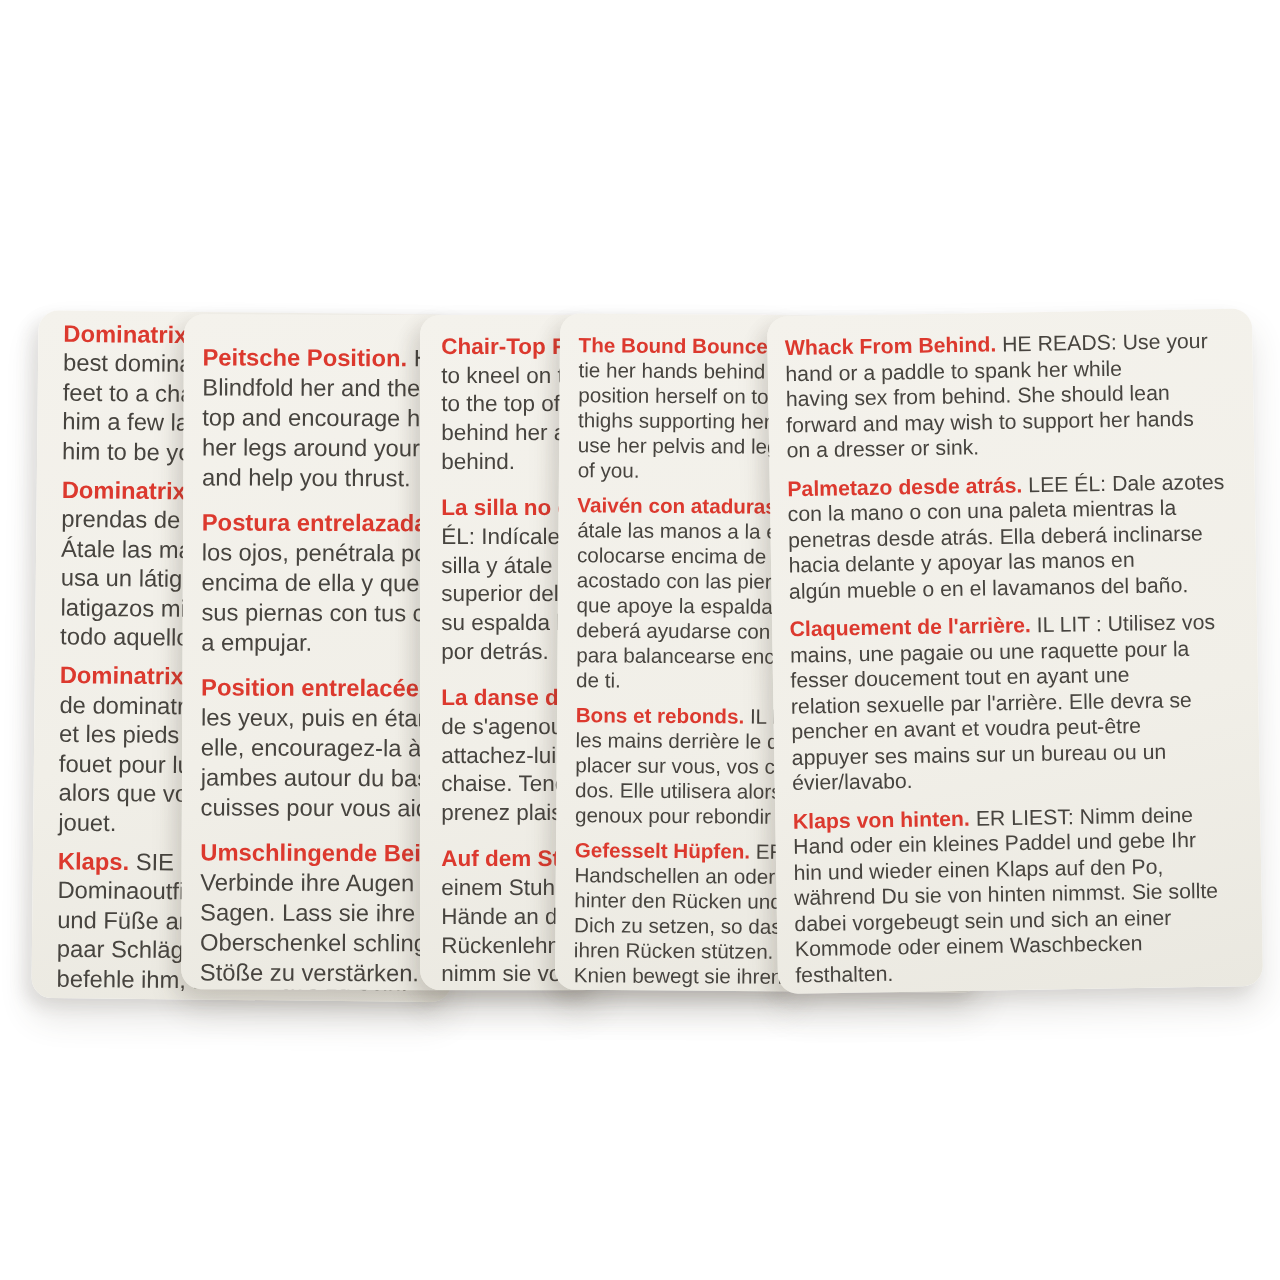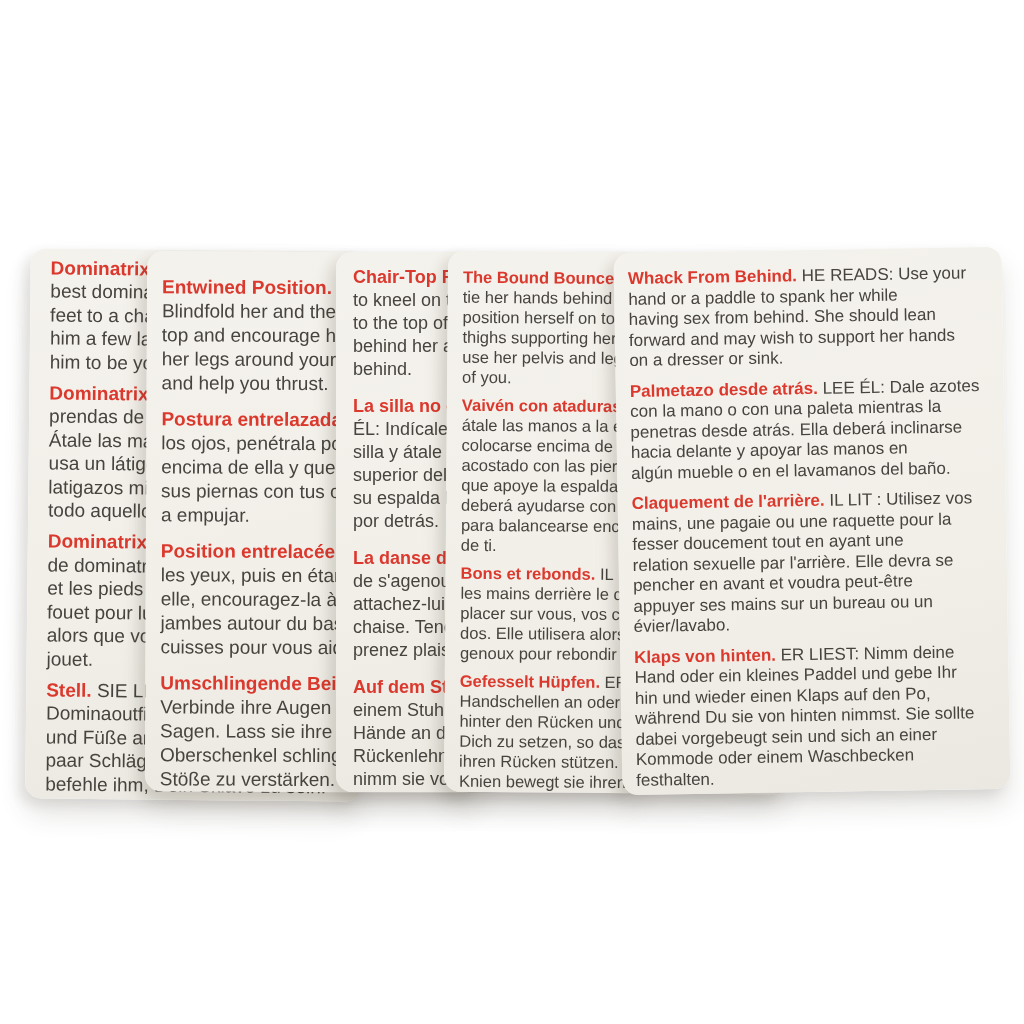--- a/index.html
+++ b/index.html
@@ -92,30 +92,30 @@
       </div>
       <div class="block">
         <div class="line"><span class="hdr">Dominatrix.</span><span> ELLE LIT : Mettez votre tenue</span></div>
         <div class="line">de dominatrice, attachez ses mains</div>
         <div class="line">et les pieds à une chaise, sortez le</div>
         <div class="line">fouet pour lui donner quelques coups</div>
         <div class="line">alors que vous lui ordonnez d'être votre</div>
         <div class="line">jouet.</div>
       </div>
       <div class="block">
-        <div class="line"><span class="hdr">Stell.</span><span> SIE LIEST: Zieh Dein bestes</span></div>
+        <div class="line"><span class="hdr">Klaps.</span><span> SIE LIEST: Zieh Dein bestes</span></div>
         <div class="line">Dominaoutfit an, fessele seine Hände</div>
         <div class="line">und Füße an einen Stuhl, gib ihm ein</div>
         <div class="line">paar Schläge mit der Peitsche und</div>
         <div class="line">befehle ihm, Dein Sklave zu sein.</div>
       </div>
     </div>
     <div class="card card2">
       <div class="block">
-        <div class="line"><span class="hdr">Entwined Position.</span><span> HE READS:</span></div>
+        <div class="line"><span class="hdr">Peitsche Position.</span><span> HE READS:</span></div>
         <div class="line">Blindfold her and then get on</div>
         <div class="line">top and encourage her to wrap</div>
         <div class="line">her legs around your waist</div>
         <div class="line">and help you thrust.</div>
       </div>
       <div class="block">
         <div class="line"><span class="hdr">Postura entrelazada.</span><span> LEE ÉL: Véndale</span></div>
         <div class="line">los ojos, penétrala poniéndote</div>
         <div class="line">encima de ella y que cruce</div>
         <div class="line">sus piernas con tus caderas</div>

